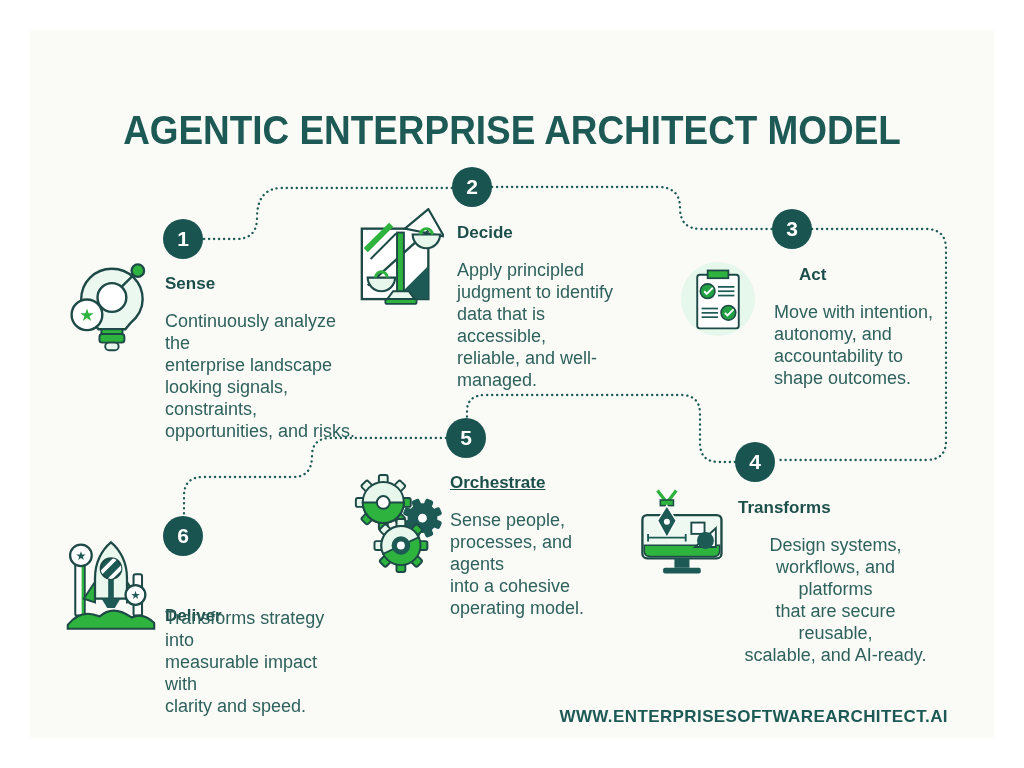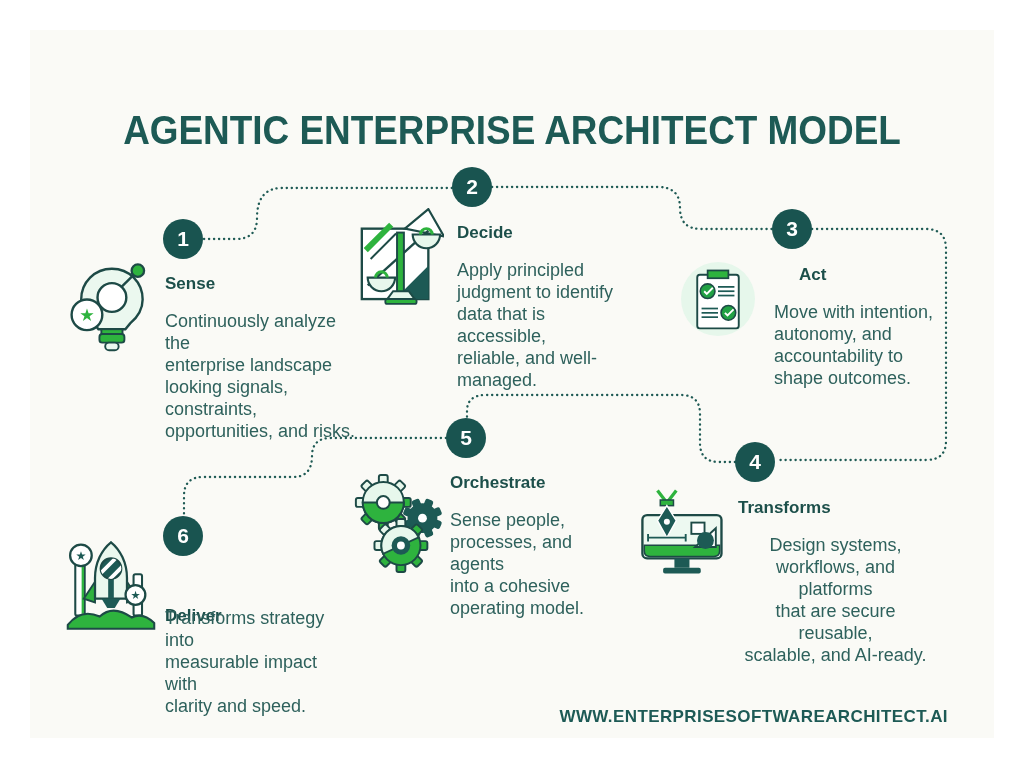--- a/index.html
+++ b/index.html
@@ -197,21 +197,21 @@
       <rect x="-4.5" y="-27" width="9" height="11" rx="2" fill="#2eb33e" transform="rotate(225)"></rect>
       <rect x="-4.5" y="-27" width="9" height="11" rx="2" fill="#e7f7ec" transform="rotate(270)"></rect>
       <rect x="-4.5" y="-27" width="9" height="11" rx="2" fill="#e7f7ec" transform="rotate(315)"></rect>
       <circle r="20" fill="#2eb33e"></circle>
       <path d="M -20 0 A 20 20 0 0 1 20 0 Z" fill="#e7f7ec" transform="rotate(-25)"></path>
       <circle r="9.5" fill="#1d5a55" stroke="none"></circle>
       <circle r="4" fill="#ffffff" stroke="none"></circle>
     </g>
   </svg>
 </div>
-<div class="step-heading" style="left:450px;top:473px;">Orchestrate</div>
+<div class="step-heading" style="left:450px;top:473px;text-decoration:underline;">Orchestrate</div>
 <div class="step-desc" style="left:450px;top:509px;width:170px;">Sense people,
 processes, and agents
 into a cohesive
 operating model.</div>
 
 <div class="icon-wrap" style="left:64px;top:538px;">
   <svg width="94" height="95" viewBox="0 0 100 100">
     <defs>
       <clipPath id="winclip">
           <circle cx="50" cy="32" r="11"></circle>

